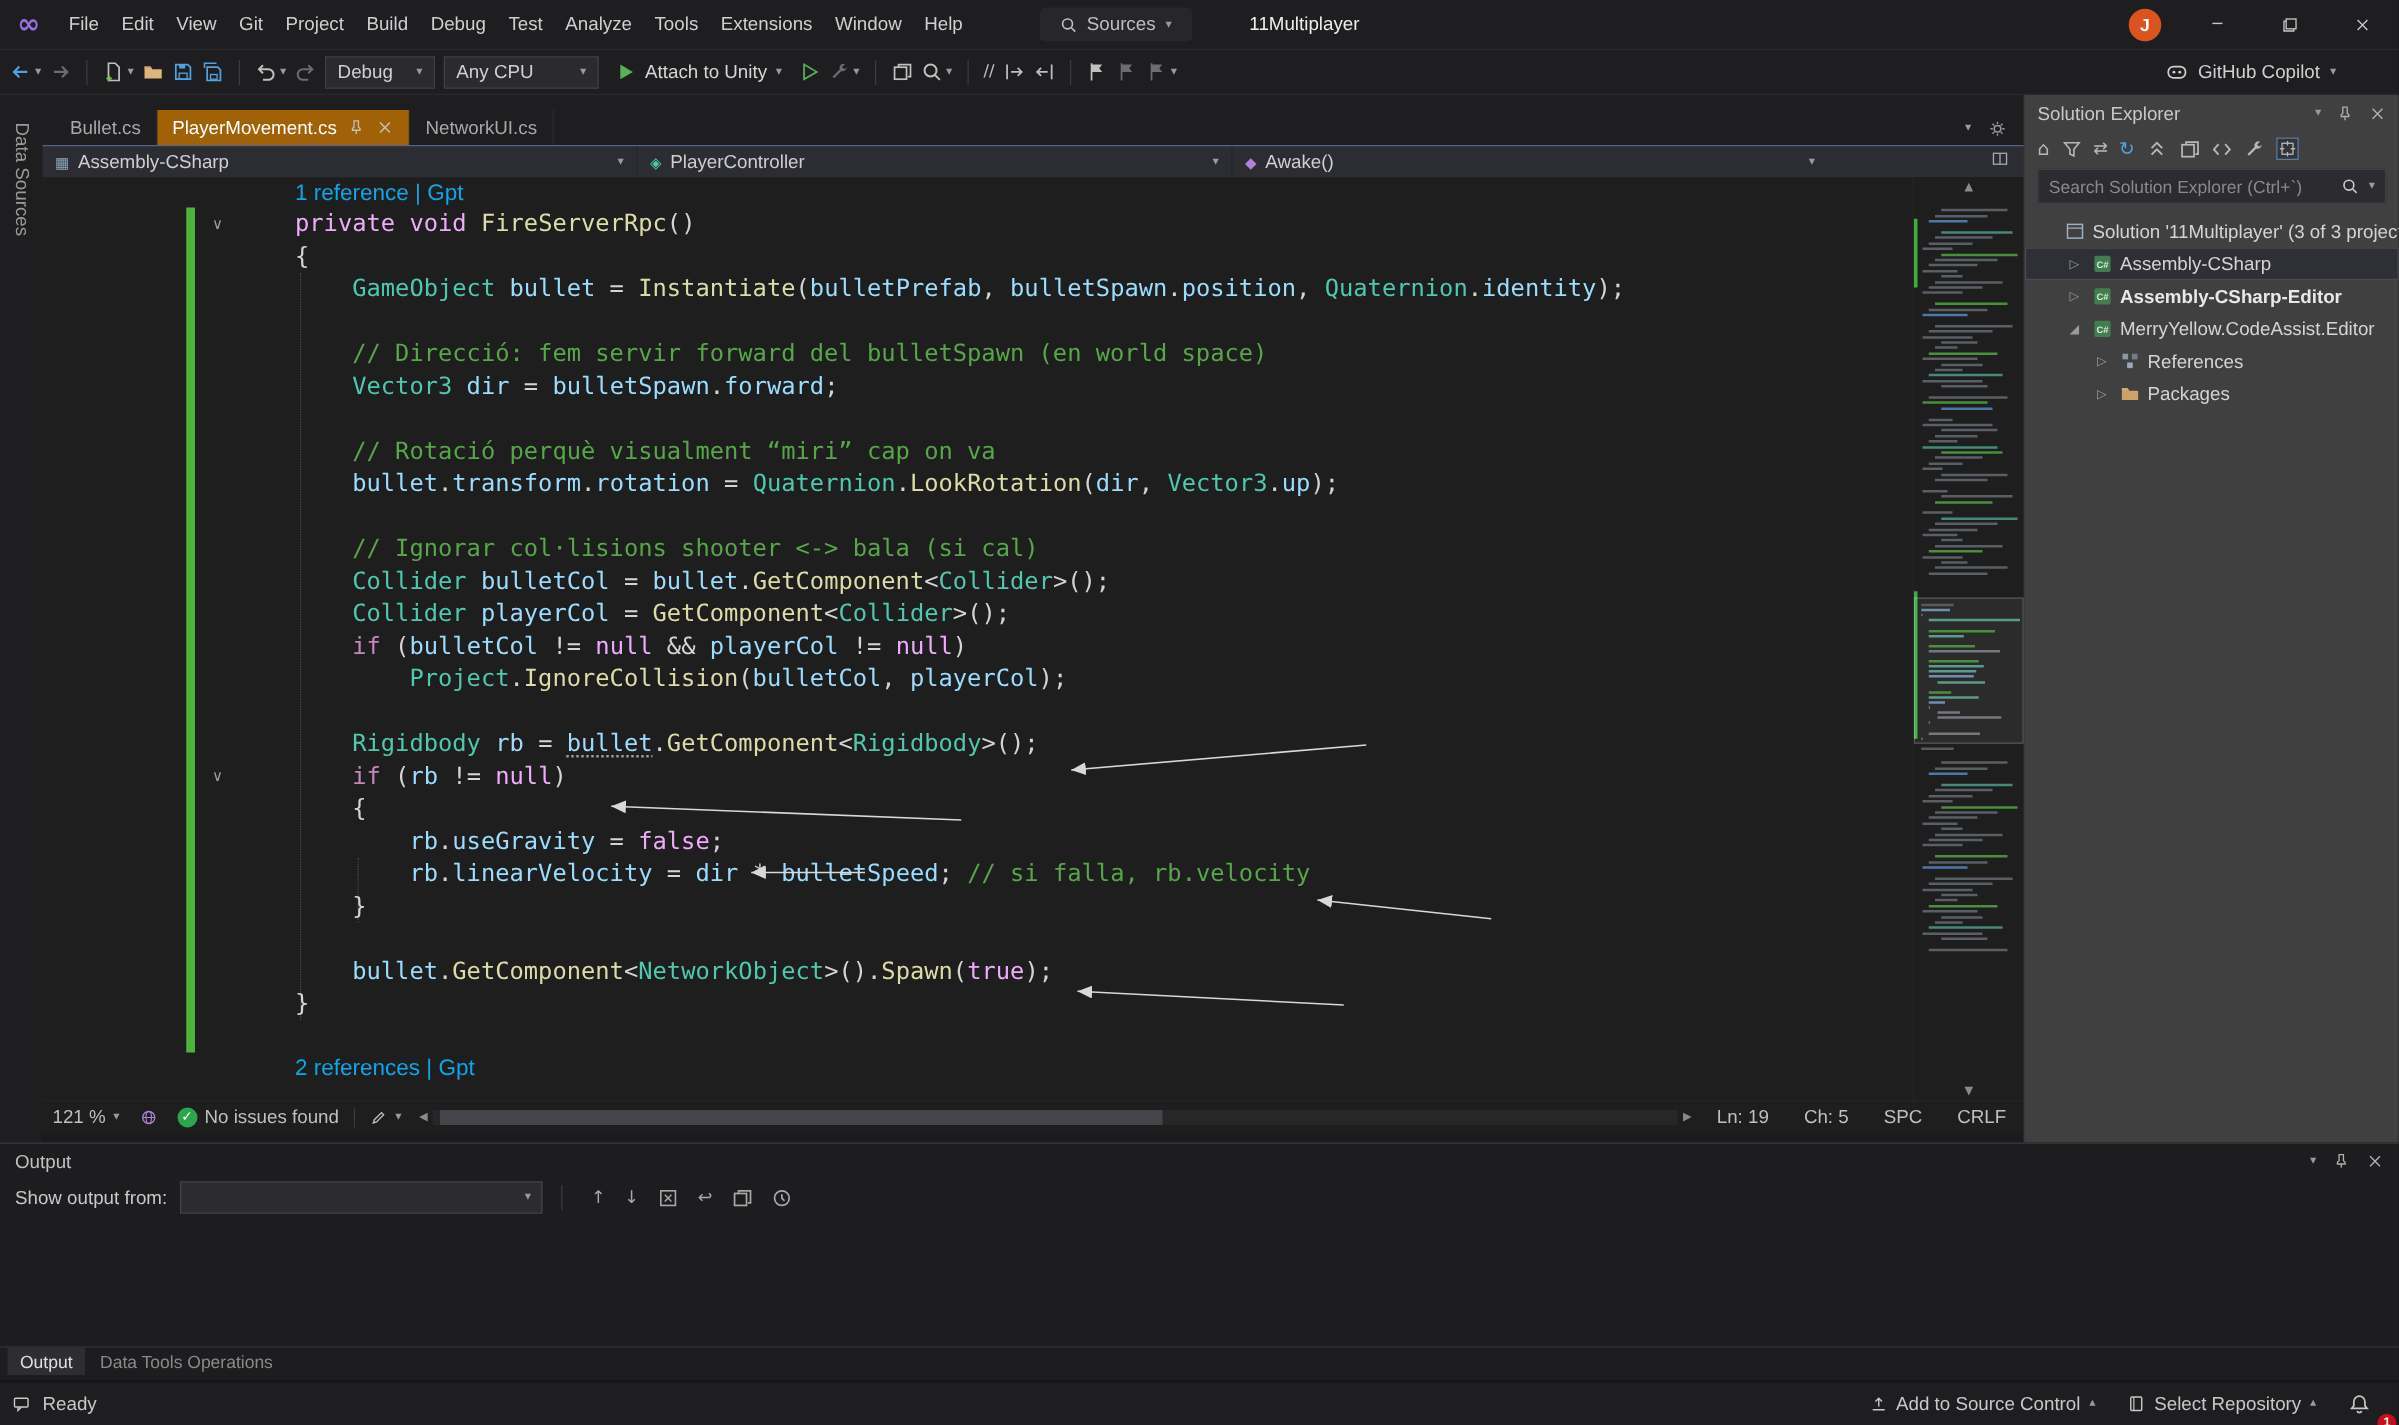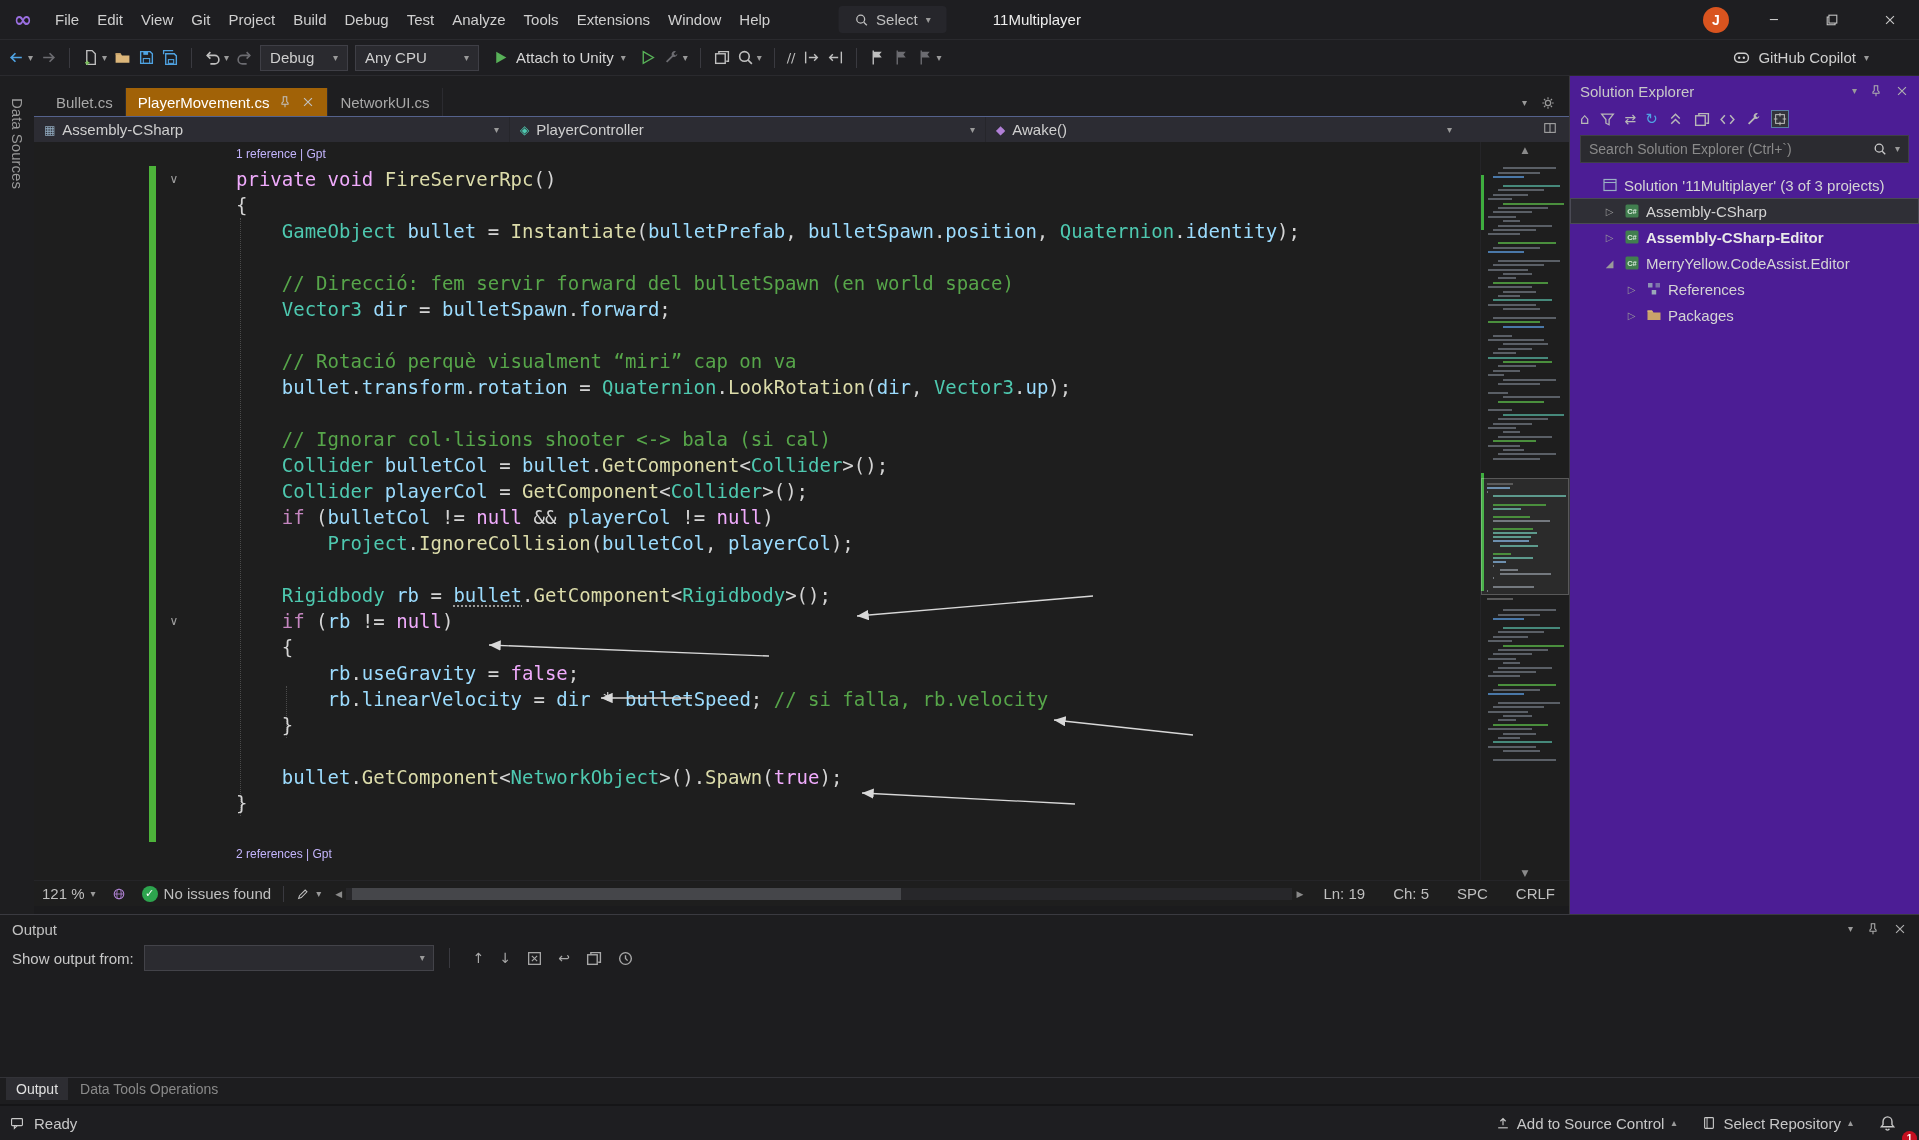--- a/index.html
+++ b/index.html
@@ -53,21 +53,21 @@
   .bc-right{margin-left:auto;padding-right:12px;color:#a8a8a8}
 
   
   .ed-row{flex:1;display:flex;min-height:0;background:#1e1e1e}
   .ed-wrap{flex:1;position:relative;overflow:hidden}
   .green-bar{position:absolute;left:115px;top:24px;width:7px;height:676px;background:#4db33a}
   .guide{position:absolute;width:0;border-left:1px dotted #4a4a4a}
   .line{position:relative;padding-left:202px;white-space:pre}
   .code-line{height:26px}
   .lens-line{height:24px}
-  .lens{font-size:12px;color:#c4b5fd;line-height:24px;font-family:"Liberation Sans",sans-serif}
+  .lens{font-size:18px;color:#0ea5e9;line-height:24px;font-family:"Liberation Sans",sans-serif}
   .txt{display:block;font-family:"DejaVu Sans Mono",monospace;font-size:19px;line-height:26px}
   .foldg{position:absolute;left:128px;top:0;width:24px;text-align:center;color:#9f9f9f;font-size:12px;line-height:26px;font-family:"DejaVu Sans",sans-serif}
   .tok-k{color:#f0abfc}.tok-cf{color:#c586c0}.tok-t{color:#4ec9b0}.tok-m{color:#dcdcaa}
   .tok-v{color:#9cdcfe}.tok-p{color:#d4d4d4}.tok-d{color:#d4d4d4}.tok-c{color:#57a64a}
   .u-dots{text-decoration:underline dotted #9a9a9a;text-underline-offset:4px}
   .arrows{position:absolute;left:0;top:0;pointer-events:none}
 
   
   .mm-col{width:89px;flex:none;display:flex;flex-direction:column;background:#1e1e1e;border-left:1px solid #252528}
   .mm-arrow{height:15px;display:flex;align-items:center;justify-content:center;color:#8a8a8a;font-size:9px}
@@ -82,21 +82,21 @@
   .hsb{flex:1;height:100%;display:flex;align-items:center;gap:4px;padding:0 6px}
   .hsb-track{flex:1;height:12px;background:#27272a;position:relative}
   .hsb-thumb{position:absolute;left:6px;top:0;height:12px;width:58%;background:#45464a}
   .hsb-arrow{color:#8a8a8a;font-size:9px}
   .es-right{display:flex;align-items:center;height:100%}
   .es-right .es-item{padding:0 14px}
 
   .ed-splitter{height:8px;background:#1b1b1d;flex:none}
 
   
-  .se{width:350px;flex:none;background:#4c1d95;border-left:1px solid #38383d;display:flex;flex-direction:column;font-size:15px}
+  .se{width:300px;flex:none;background:#404040;border-left:1px solid #38383d;display:flex;flex-direction:column;font-size:15px}
   .se-head{height:30px;display:flex;align-items:center;padding:0 10px;color:#c8c8c8}
   .se-head-icons{margin-left:auto;display:flex;align-items:center;gap:12px;color:#b0b0b0}
   .se-tools{display:flex;align-items:center;gap:9px;padding:4px 10px;color:#b8b8b8}
   .selbox{border:1px solid #5a7da4;background:#33333a;padding:1px;display:inline-flex}
   .se-search{margin:3px 10px 7px;height:28px;background:#2b2b30;border:1px solid #3f3f46;display:flex;align-items:center;padding:0 8px;gap:8px}
   .se-search input{flex:1;background:transparent;border:none;outline:none;color:#c8c8c8;font-size:14px;font-family:"Liberation Sans",sans-serif}
   .se-search input::placeholder{color:#8a8a8a}
   .tree{flex:1;overflow:hidden;padding-top:2px}
   .trow{height:26px;display:flex;align-items:center;gap:5px;color:#d4d4d4;border:1px solid transparent}
   .trow.sel{background:#2f2f36;border-color:#4a4a55}
@@ -149,21 +149,21 @@
         <div class="menu">Help</div>
       </div>
     <div class="tb-center">
       <div class="tb-search">
         <span class="ic sm">
             <svg viewBox="0 0 16 16">
               <circle cx="7" cy="7" r="4.5" fill="none" stroke="currentColor" stroke-width="1.5"></circle>
               <line x1="10.5" y1="10.5" x2="14" y2="14" stroke="currentColor" stroke-width="1.5"></line>
             </svg>
           </span>
-        <span>Select</span>
+        <span>Sources</span>
         <span class="caret glyph">▾</span>
       </div>
       <div class="tb-sln">11Multiplayer</div>
     </div>
     <div class="tb-right">
       <div class="avatar">J</div>
       <div class="winbtn glyph">─</div>
       <div class="winbtn">
           <span class="ic sm">
             <svg viewBox="0 0 16 16">

